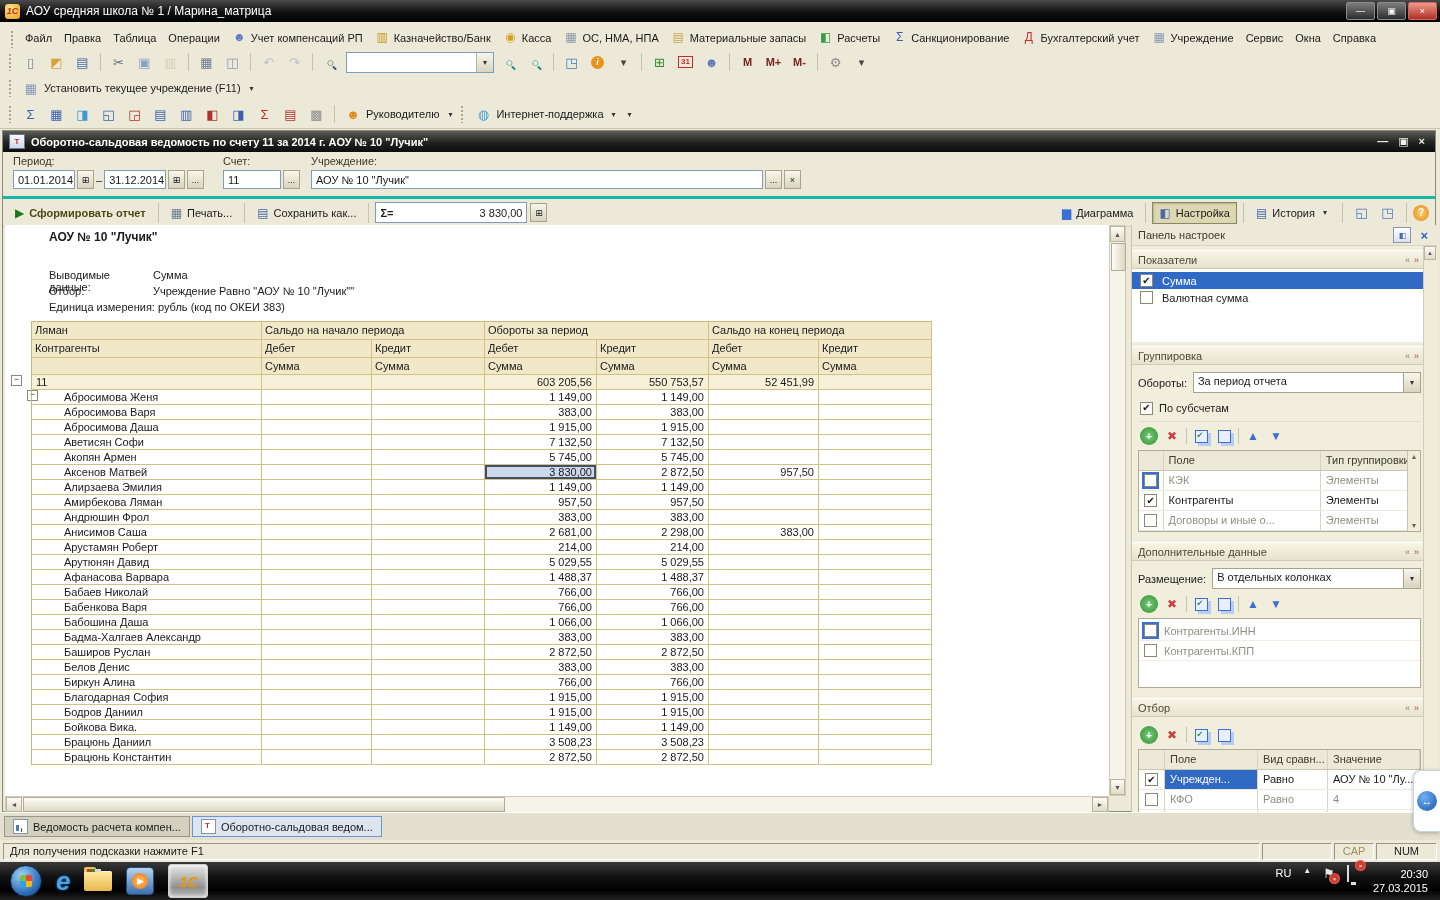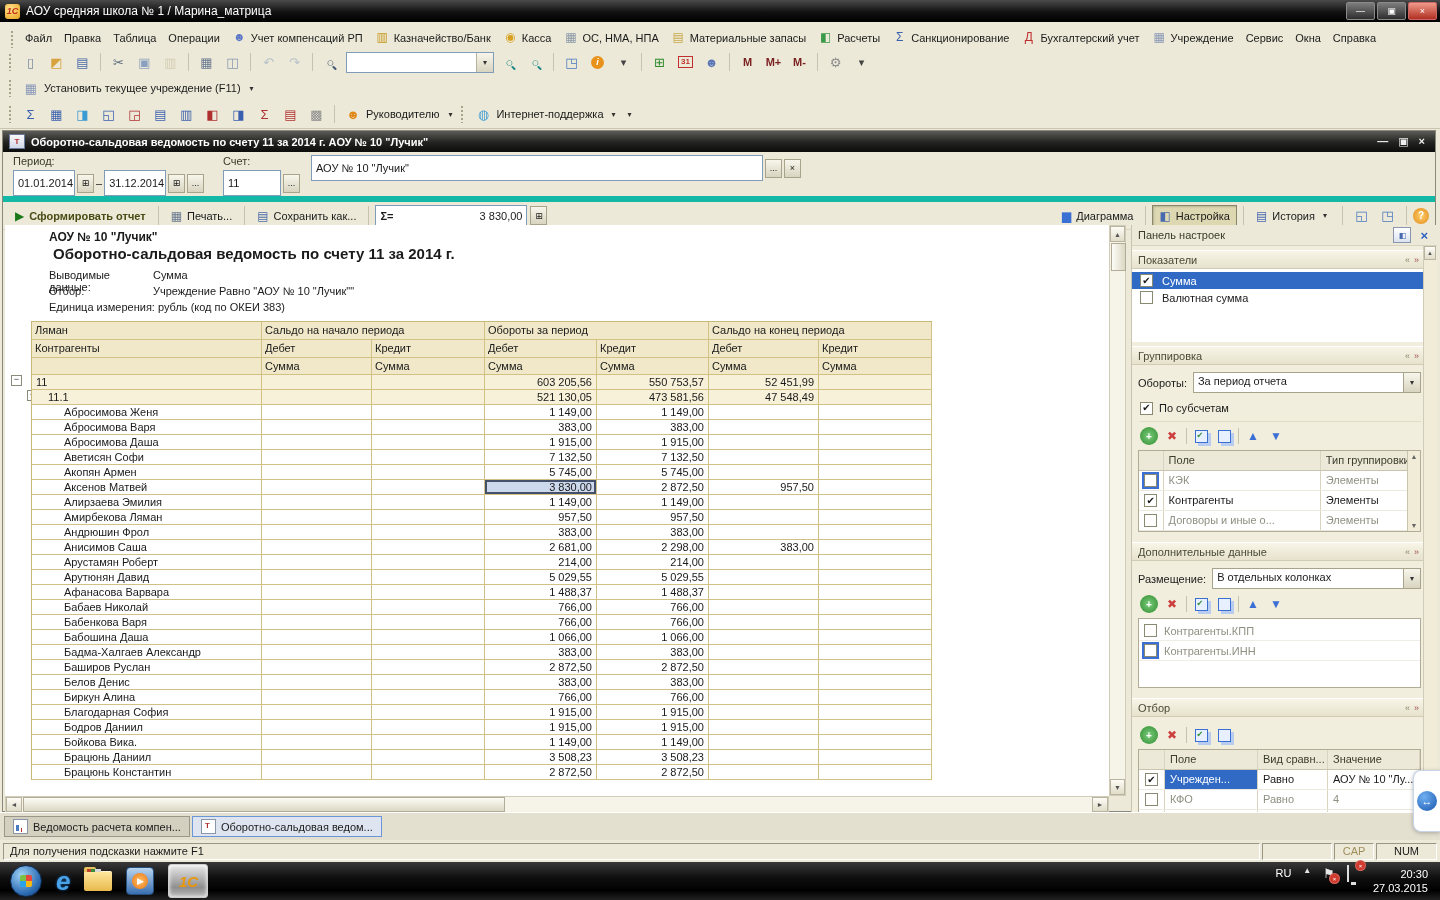--- a/index.html
+++ b/index.html
@@ -61,26 +61,26 @@
   .caret{font-size:8px;color:#333;padding:0 3px}
   
   .report-window{position:absolute;top:130px;left:2px;width:1434px;height:682px;
       border:1px solid #8a887a;background:#ece9d8;box-sizing:border-box}
   .rw-title{height:21px;background:linear-gradient(#5c5c58,#222220 55%,#0c0c0c);
       color:#fff;font-weight:bold;display:flex;align-items:center;gap:6px;padding:0 6px}
   .rw-ic{width:14px;height:13px;background:linear-gradient(#f8f8f8,#d0d8e8);
       border:1px solid #6a7a9a;font-size:8px;color:#b03030;font-weight:bold;
       display:flex;align-items:center;justify-content:center}
   .rw-ctl{margin-left:auto;display:flex;gap:10px;font-size:11px;color:#eee;padding-right:4px}
-  .rw-filters{position:relative;height:44px;border-bottom:6px solid #14b8a6}
+  .rw-filters{position:relative;height:44px;border-bottom:3px solid #14b8a6}
   .fgroup{position:absolute;top:3px}
   .fgroup label{display:block;margin-bottom:3px;color:#3a3a28}
   .frow{display:flex;gap:2px;align-items:center}
   .finp{height:19px;border:1px solid #7f9db9;background:#fff;display:flex;align-items:center;
-      padding:12px 4px;box-sizing:border-box}
+      padding:5px 4px;box-sizing:border-box}
   .sq-btn{min-width:17px;height:19px;background:linear-gradient(#f8f6ec,#d8d4c0);
       border:1px solid #a8a48c;display:flex;align-items:center;justify-content:center;
       font-size:9px;box-sizing:border-box;padding:0 2px}
   .rw-toolbar{height:27px;display:flex;align-items:center;padding:0 6px;gap:3px;
       border-bottom:1px solid #d8d4c0}
   .rbtn{display:flex;align-items:center;gap:5px;padding:2px 6px;height:22px;
       box-sizing:border-box;white-space:nowrap}
   .rbtn .ic{font-size:12px}
   .rbtn.generate{color:#4a4a14;font-weight:bold}
   .rbtn.pressed{border:1px solid #8a8668;background:#ded8b2;
@@ -553,20 +553,21 @@
       </div>
     </div>
     <div class="fgroup" style="left:220px">
       <label>Счет:</label>
       <div class="frow">
         <span class="finp" style="width:58px">11</span>
         <span class="sq-btn">...</span>
       </div>
     </div>
     <div class="fgroup" style="left:308px">
+      <label>Учреждение:</label>
       <div class="frow">
         <span class="finp" style="width:452px">АОУ № 10 "Лучик"</span>
         <span class="sq-btn">...</span>
         <span class="sq-btn">×</span>
       </div>
     </div>
   </div>
 
   <div class="rw-toolbar">
     <span class="rbtn generate">
@@ -616,21 +617,20 @@
         </span>
       </span>
     <span class="vsep"></span>
     <span class="help">?</span>
   </div>
 
   <div class="rw-body">
 
     <div class="canvas">
       <div class="rep-org">АОУ № 10 "Лучик"</div>
-      <div class="rep-title">Оборотно-сальдовая ведомость по счету 11 за 2014 г.</div>
       <div class="meta" style="top:44px">
         <span class="ml">Выводимые данные:</span>
           <span>Сумма</span>
       </div>
       <div class="meta" style="top:60px">
         <span class="ml">Отбор:</span>
           <span>Учреждение Равно "АОУ № 10 "Лучик""</span>
       </div>
       <div class="meta" style="top:76px">
         <span>Единица измерения:</span>
@@ -667,29 +667,20 @@
         </div>
         <div>
 
         <div class="trow rt-t">
               <div class="tcell w-name name">11</div>
               <div class="tcell wc1 num"></div>
               <div class="tcell wc2 num"></div>
               <div class="tcell wc3 num">603 205,56</div>
               <div class="tcell wc4 num">550 753,57</div>
               <div class="tcell wc5 num">52 451,99</div>
-              <div class="tcell wc6 num"></div>
-            </div>
-            <div class="trow rt-s">
-              <div class="tcell w-name name">11.1</div>
-              <div class="tcell wc1 num"></div>
-              <div class="tcell wc2 num"></div>
-              <div class="tcell wc3 num">521 130,05</div>
-              <div class="tcell wc4 num">473 581,56</div>
-              <div class="tcell wc5 num">47 548,49</div>
               <div class="tcell wc6 num"></div>
             </div>
             <div class="trow rt-p">
               <div class="tcell w-name name">Абросимова Женя</div>
               <div class="tcell wc1 num"></div>
               <div class="tcell wc2 num"></div>
               <div class="tcell wc3 num">1 149,00</div>
               <div class="tcell wc4 num">1 149,00</div>
               <div class="tcell wc5 num"></div>
               <div class="tcell wc6 num"></div>
@@ -1050,26 +1041,26 @@
           <span class="mtb">
               <span class="stack"></span>
             </span>
           <span class="msep"></span>
           <span class="mtb up">▲</span>
           <span class="mtb down">▼</span>
         </div>
         <div class="listbox">
 
         <div class="lrow">
+              <span class="cb focus"></span>
+              <span class="lbl">Контрагенты.ИНН</span>
+            </div>
+            <div class="lrow">
               <span class="cb"></span>
               <span class="lbl">Контрагенты.КПП</span>
-            </div>
-            <div class="lrow">
-              <span class="cb focus"></span>
-              <span class="lbl">Контрагенты.ИНН</span>
             </div>
           </div>
       </div>
 
       <div class="sec-h">
         <span class="t">Отбор</span>
         <span class="sec-btns">
           <span class="c1">«</span>
           <span class="c2">»</span>
           <span class="c3">▼</span>

